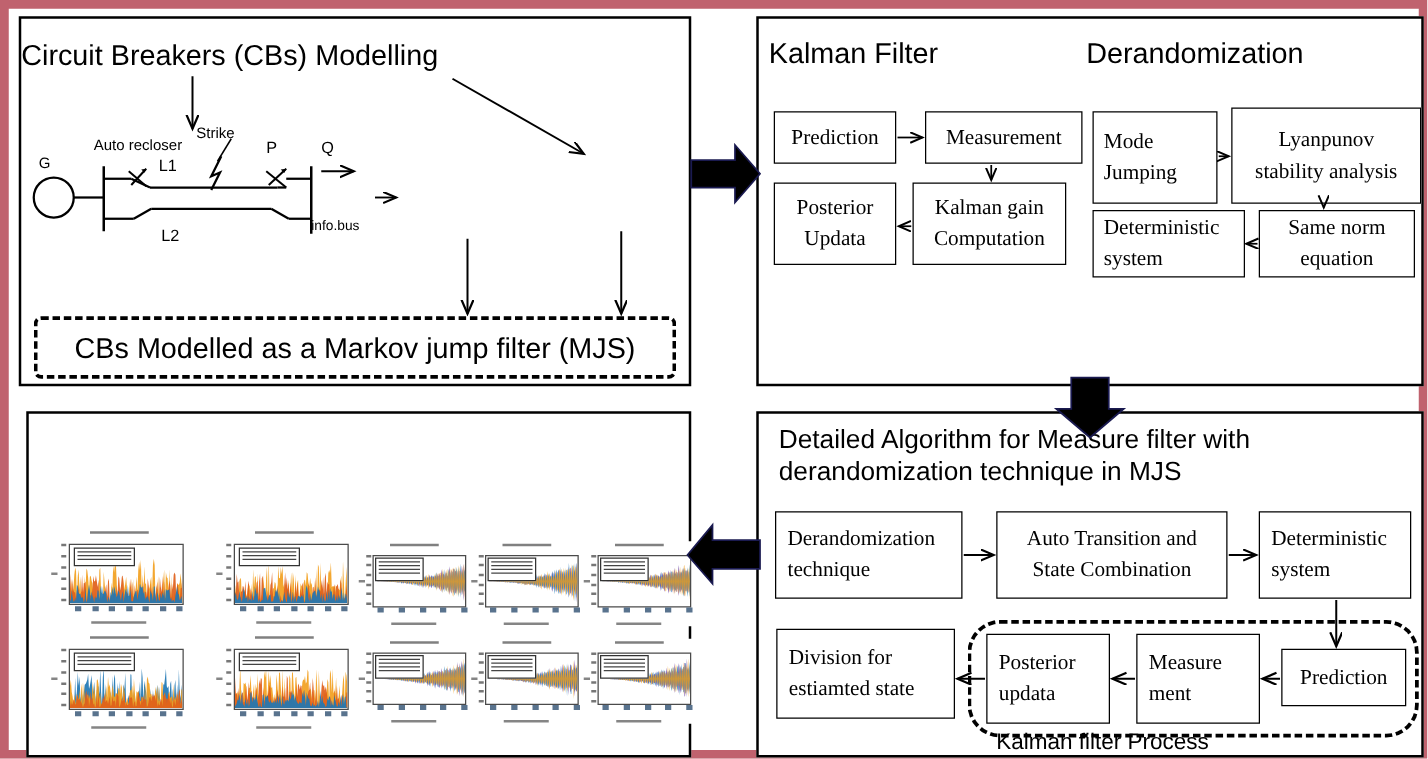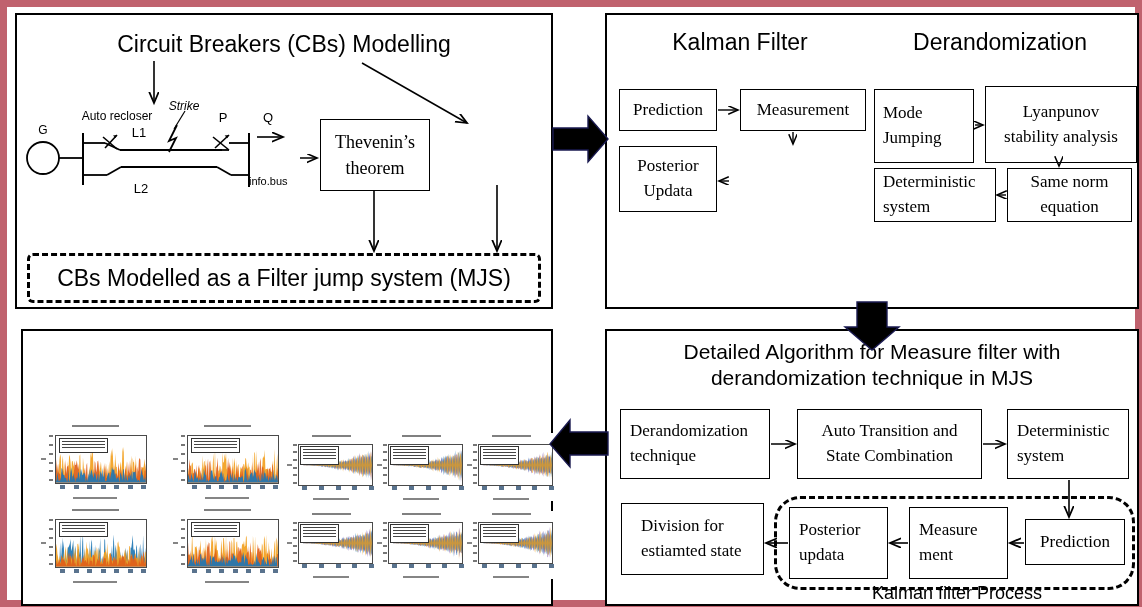--- a/index.html
+++ b/index.html
@@ -11,21 +11,21 @@
   .panel{position:absolute;box-sizing:border-box;border:2px solid #000;background:#fff;}
 
   
   .box{position:absolute;box-sizing:border-box;border:1.6px solid #000;background:#fff;
        display:flex;align-items:center;justify-content:center;text-align:center;
        font-family:"Liberation Serif",serif;color:#000;line-height:1.45;}
   .dashbox{position:absolute;box-sizing:border-box;border:3px dashed #000;background:#fff;
            display:flex;align-items:center;justify-content:center;text-align:center;
            font-family:"Liberation Sans",sans-serif;color:#000;}
 
-  .title{position:absolute;text-align:center;color:#000;font-family:"Liberation Sans",sans-serif;}
+  .title{position:absolute;color:#000;font-family:"Liberation Sans",sans-serif;}
   .stitle{position:absolute;text-align:center;color:#000;font-family:"Liberation Serif",serif;}
 
   svg{position:absolute;left:0;top:0;overflow:visible;pointer-events:none;}
 
   
   .chart{position:absolute;box-sizing:border-box;background:#fff;}
   .chart .plot{position:absolute;left:14%;top:16%;right:4%;bottom:22%;
                border:1px solid #4a4a4a;overflow:hidden;background:#fff;}
   .chart .ctitle{position:absolute;left:0;right:0;top:0;height:14%;
                  background:transparent;}
@@ -96,53 +96,53 @@
       <line x1="240" y1="122" x2="266" y2="122" stroke="#000" stroke-width="1.6" marker-end="url(#ah)"></line>
 
       <line x1="283" y1="143" x2="300" y2="143" stroke="#000" stroke-width="1.5" marker-end="url(#ah)"></line>
 
       <line x1="357" y1="176" x2="357" y2="236" stroke="#000" stroke-width="1.6" marker-end="url(#ah)"></line>
       <line x1="480" y1="170" x2="480" y2="236" stroke="#000" stroke-width="1.6" marker-end="url(#ah)"></line>
     </svg>
 
     <div class="title" style="left:14px;top:108px;width:24px;font-size:12px;">G</div>
     <div class="title" style="left:58px;top:94px;width:84px;font-size:12px;">Auto recloser</div>
-    <div class="title" style="left:140px;top:84px;width:54px;font-size:12px;font-style:italic;">Strike</div>
+    <div class="title" style="left:140px;top:84px;width:54px;font-size:12px;">Strike</div>
     <div class="title" style="left:110px;top:110px;width:24px;font-size:13px;">L1</div>
     <div class="title" style="left:112px;top:166px;width:24px;font-size:13px;">L2</div>
     <div class="title" style="left:196px;top:95px;width:20px;font-size:13px;">P</div>
     <div class="title" style="left:240px;top:95px;width:22px;font-size:13px;">Q</div>
     <div class="title" style="left:232px;top:160px;width:60px;font-size:11px;text-align:left;">info.bus</div>
 
 
-    <div class="box" style="left:303px;top:104px;width:110px;height:72px;font-size:18px;white-space:pre-line;">
-      <span>Thevenin’s
-theorem</span>
-    </div>
 
 
     <div class="dashbox" style="left:10px;top:238px;width:514px;height:50px;border-radius:6px;font-size:23px;">
-      <span>CBs Modelled as a Filter jump system (MJS)</span>
+      <span>CBs Modelled as a Markov jump filter (MJS)</span>
     </div>
   </div>
 
   <div class="panel" style="left:598px;top:6px;width:534px;height:296px;">
 
     <div class="title" style="left:8px;top:14px;width:250px;font-size:23px;">Kalman Filter</div>
     <div class="title" style="left:262px;top:14px;width:262px;font-size:23px;">Derandomization</div>
 
     <div class="box" style="left:12px;top:74px;width:98px;height:42px;font-size:17px;">
       <span>Prediction</span>
     </div>
     <div class="box" style="left:133px;top:74px;width:126px;height:42px;font-size:17px;">
       <span>Measurement</span>
     </div>
     <div class="box" style="left:12px;top:131px;width:98px;height:66px;font-size:17px;white-space:pre-line;">
       <span>Posterior
 Updata</span>
+    </div>
+    <div class="box" style="left:123px;top:131px;width:123px;height:66px;font-size:17px;white-space:pre-line;">
+      <span>Kalman gain
+Computation</span>
     </div>
 
     <div class="box" style="left:267px;top:74px;width:100px;height:74px;font-size:17px;white-space:pre-line;
                 justify-content:flex-start;padding-left:8px;text-align:left;">
       <span>Mode
 Jumping</span>
     </div>
     <div class="box" style="left:378px;top:71px;width:152px;height:77px;font-size:17px;white-space:pre-line;">
       <span>Lyanpunov
 stability analysis</span>
@@ -184,21 +184,21 @@
     <div class="box" style="left:400px;top:78px;width:122px;height:70px;font-size:17px;white-space:pre-line;
                 justify-content:flex-start;padding-left:9px;text-align:left;">
       <span>Deterministic
 system</span>
     </div>
 
     <div style="position:absolute;left:167px;top:165px;width:355px;height:88px;
                 border:3px dashed #000;border-radius:26px;background:transparent;"></div>
 
     <div class="box" style="left:14px;top:172px;width:143px;height:72px;font-size:17px;white-space:pre-line;
-                justify-content:flex-start;padding-left:19px;text-align:left;">
+                justify-content:flex-start;padding-left:9px;text-align:left;">
       <span>Division for
 estiamted state</span>
     </div>
     <div class="box" style="left:182px;top:176px;width:99px;height:72px;font-size:17px;white-space:pre-line;
                 justify-content:flex-start;padding-left:9px;text-align:left;">
       <span>Posterior
 updata</span>
     </div>
     <div class="box" style="left:302px;top:176px;width:99px;height:72px;font-size:17px;white-space:pre-line;
                 justify-content:flex-start;padding-left:9px;text-align:left;">

